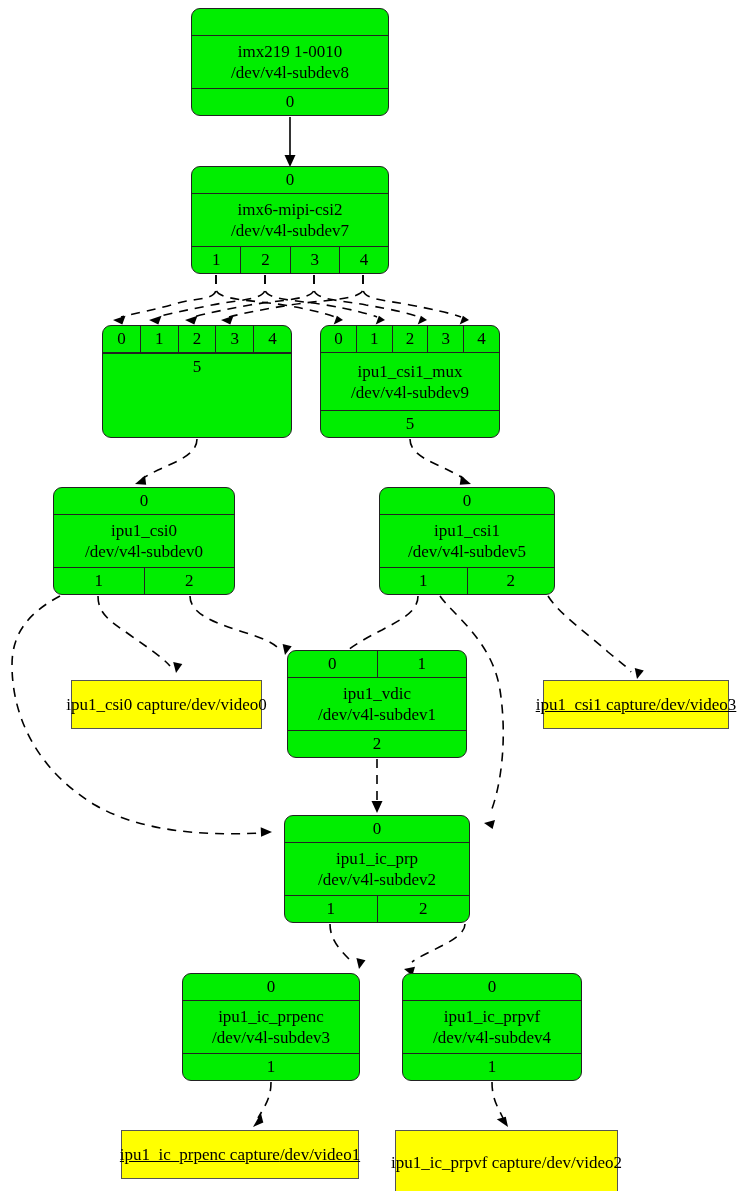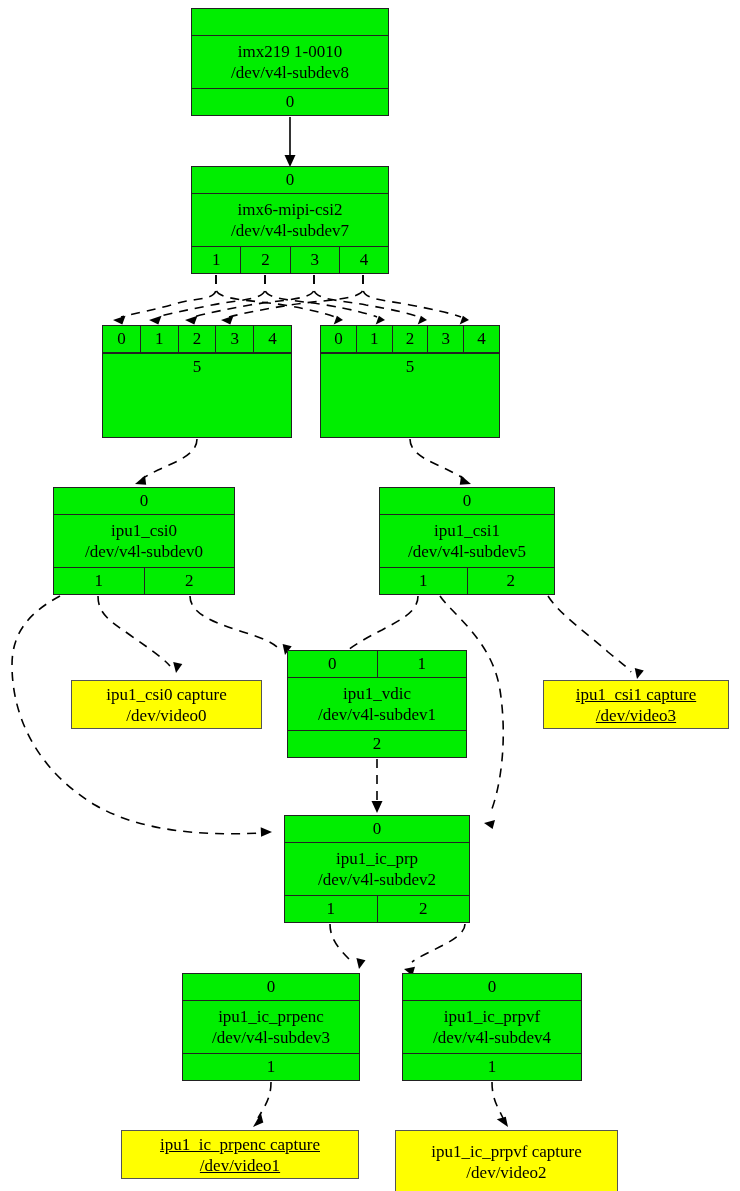--- a/index.html
+++ b/index.html
@@ -13,21 +13,21 @@
     height: 1191px;
     background: #ffffff;
     font-family: "Liberation Serif", "DejaVu Serif", serif;
     overflow: hidden;
   }
   
   .entity {
     position: absolute;
     box-sizing: border-box;
     border: 1.4px solid #222222;
-    border-radius: 0;
+    border-radius: 9px;
     background: #00ee00;
     overflow: hidden;
     display: flex;
     flex-direction: column;
   }
   .pads {
     display: flex;
     flex-direction: row;
     width: 100%;
     flex: 0 0 auto;
@@ -59,21 +59,20 @@
     padding: 2px 4px;
     white-space: nowrap;
   }
   
   .iface {
     position: absolute;
     box-sizing: border-box;
     border: 1.6px solid #555555;
     background: #ffff00;
     display: flex;
-    flex-direction: column;
     align-items: center;
     justify-content: center;
     text-align: center;
     font-size: 17px;
     line-height: 21px;
     color: #000000;
     white-space: nowrap;
   }
   
   #edges {
@@ -241,20 +240,24 @@
   </div>
 
   <div class="entity" style="left:320px; top:325px; width:180px; height:113px;">
     <div class="pads top">
       <div class="pad">0</div>
       <div class="pad">1</div>
       <div class="pad">2</div>
       <div class="pad">3</div>
       <div class="pad">4</div>
     </div>
+    <div class="body">
+      <div>ipu1_csi1_mux</div>
+      <div>/dev/v4l-subdev9</div>
+    </div>
     <div class="pads bottom">
       <div class="pad">5</div>
     </div>
   </div>
 
   <div class="entity" style="left:53px; top:487px; width:182px; height:108px;">
     <div class="pads top">
       <div class="pad">0</div>
     </div>
     <div class="body">

